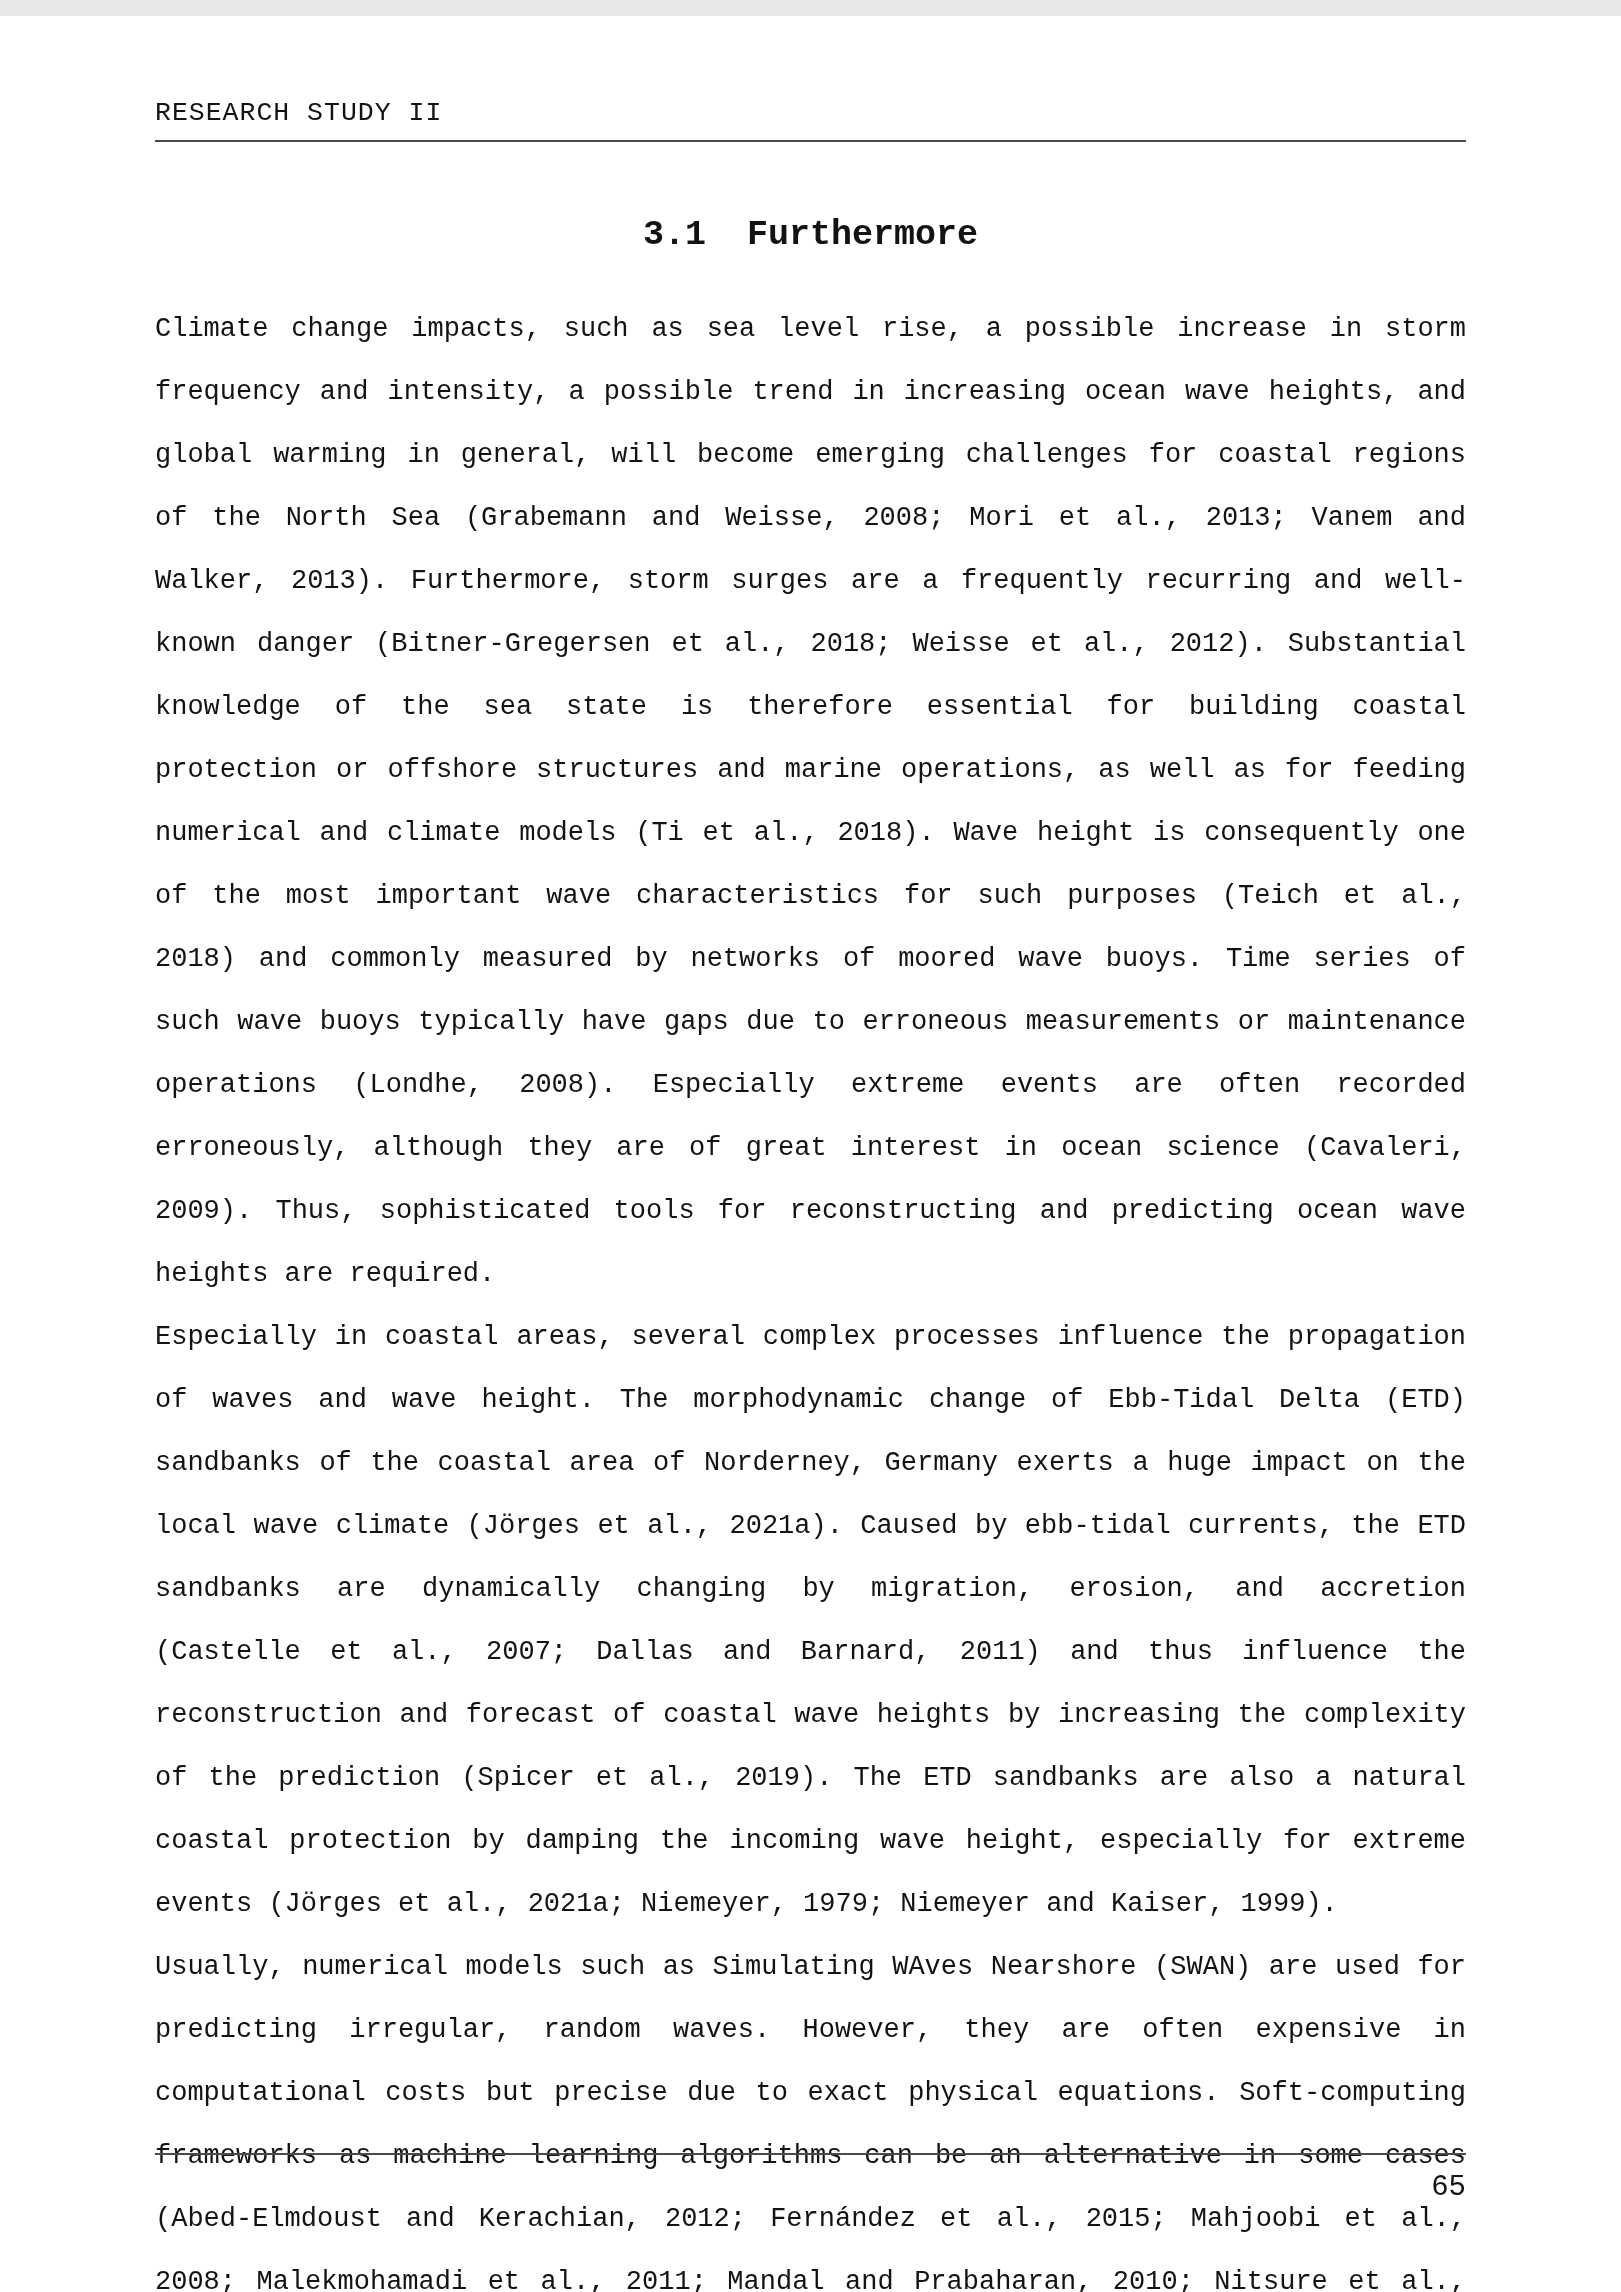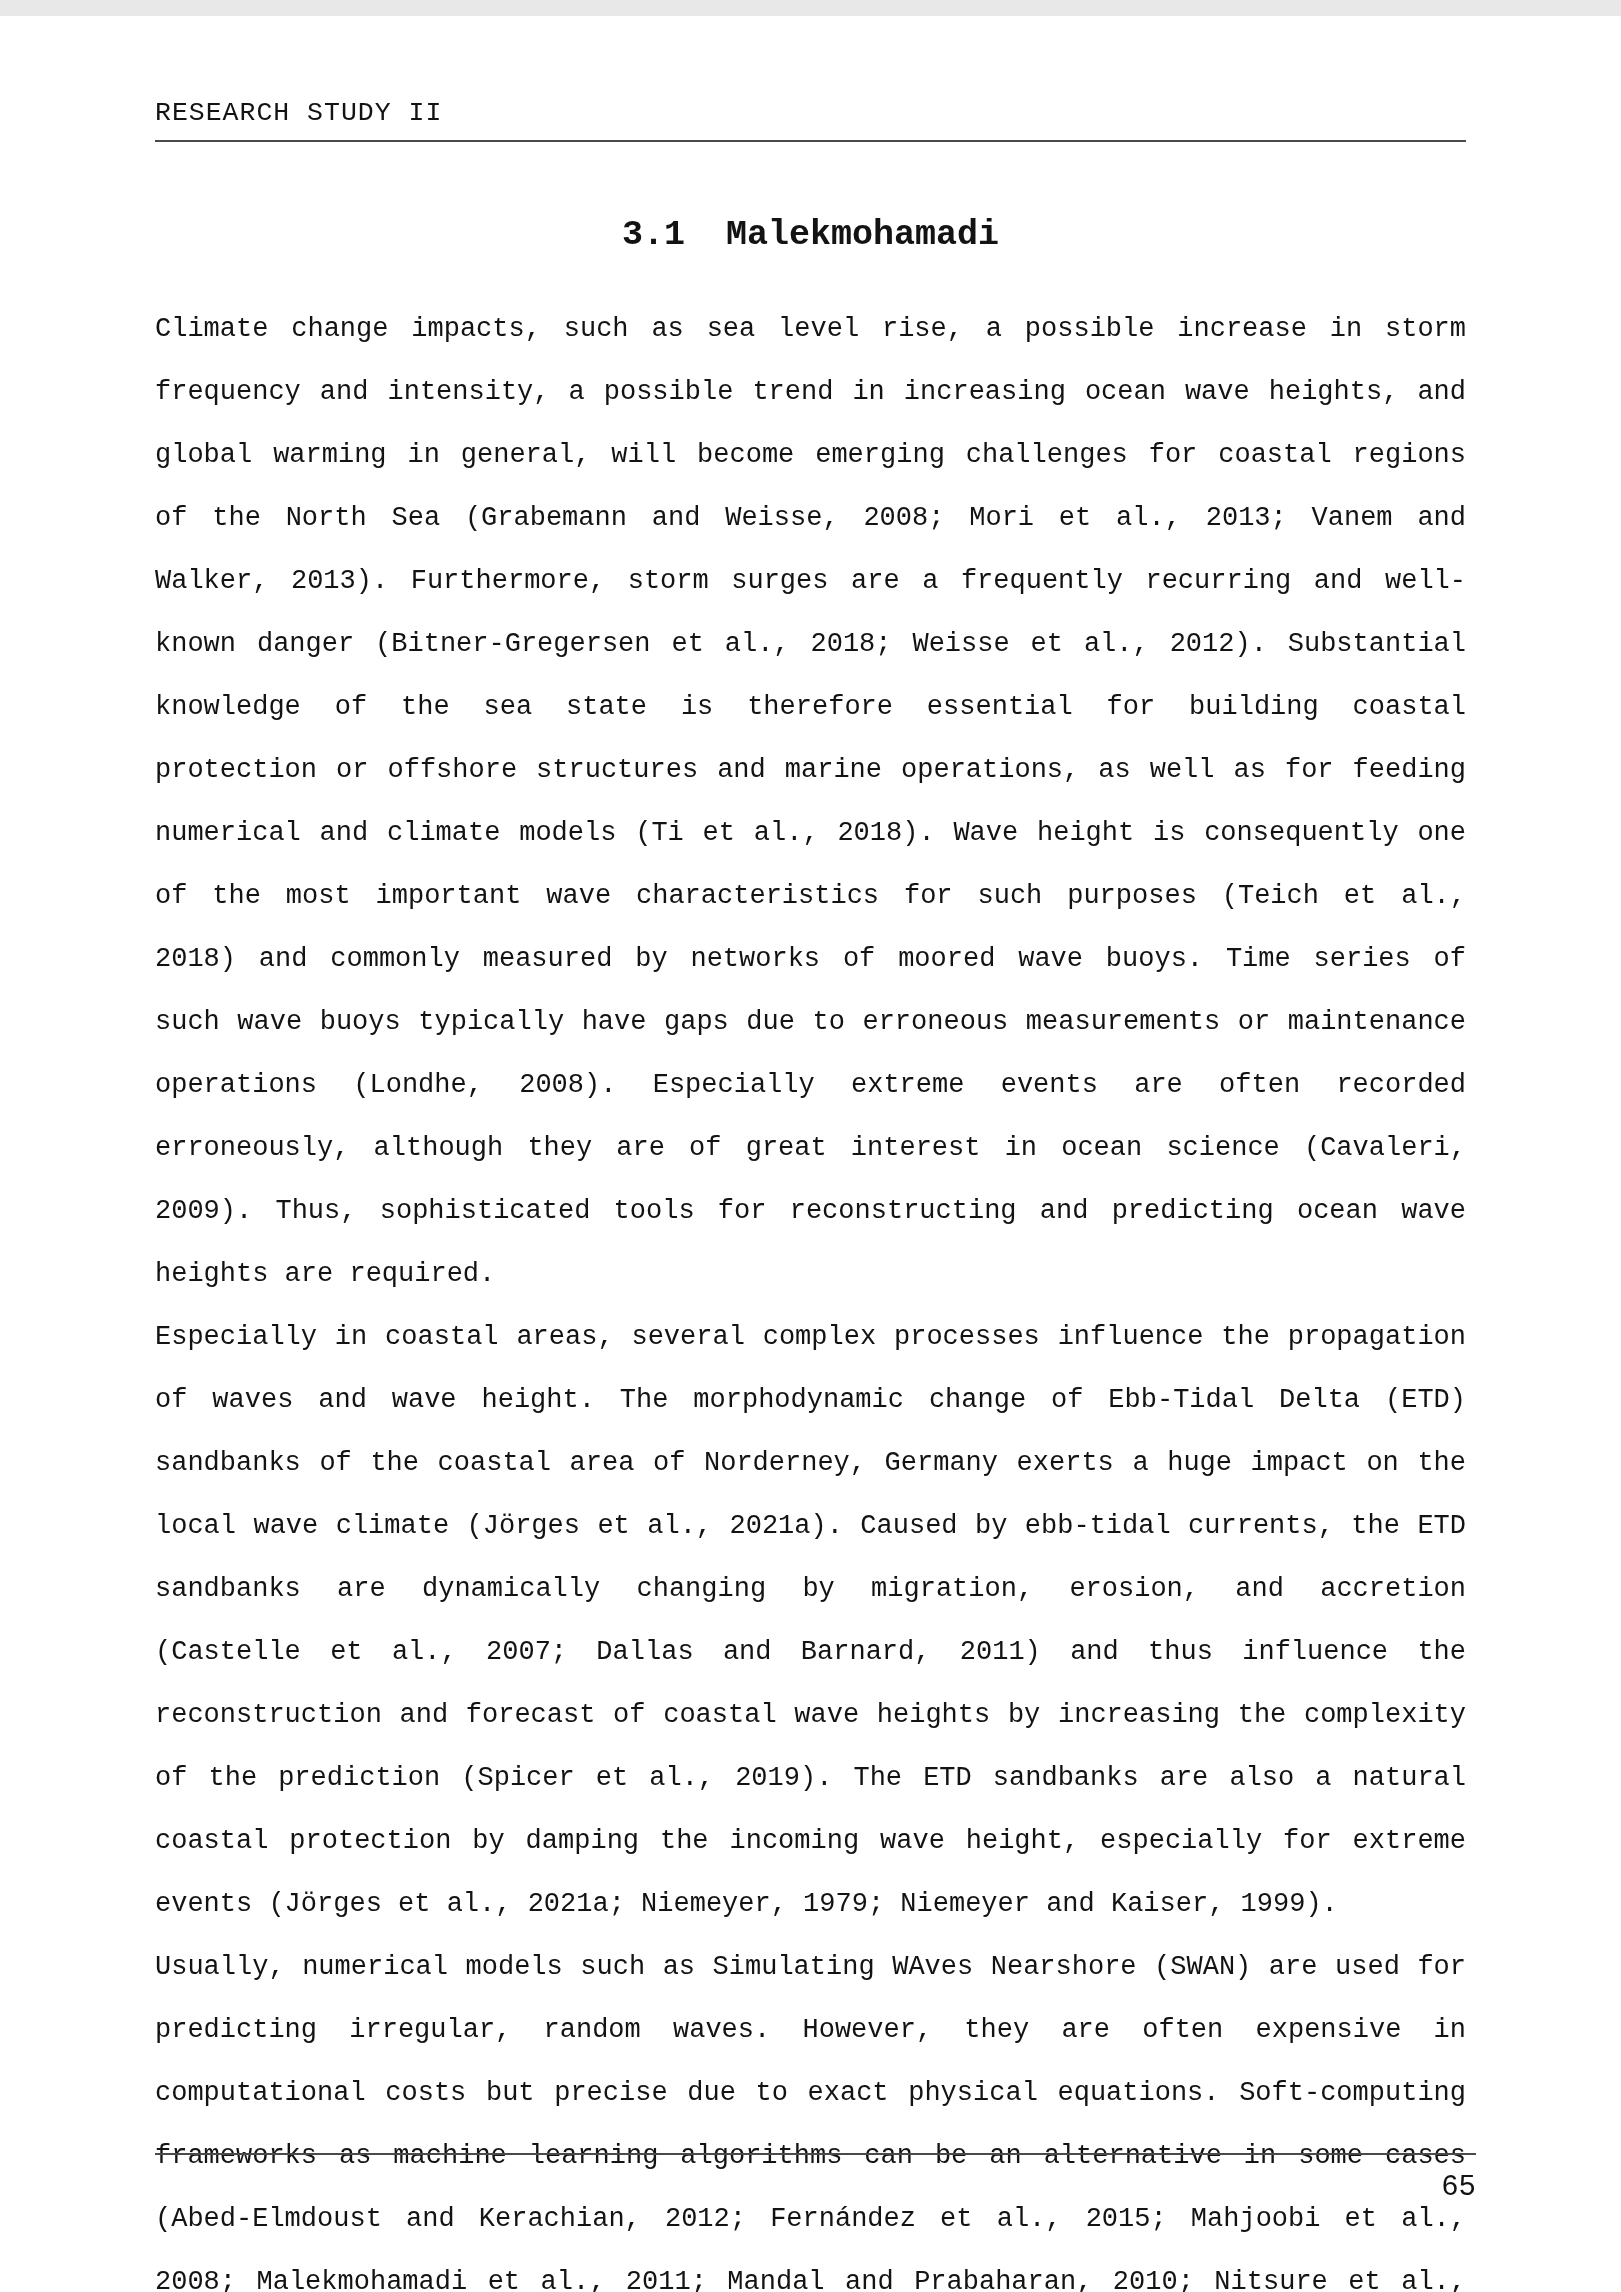--- a/index.html
+++ b/index.html
@@ -57,21 +57,21 @@
     }
     .body-text p {
       margin: 0;
       padding: 0;
       hyphens: auto;
       -webkit-hyphens: auto;
     }
     .footer {
       position: absolute;
       left: 155px;
-      right: 145px;
+      right: 155px;
       top: 2137px;
     }
     .footer-rule {
       border: none;
       border-top: 2px solid #4a4a4a;
       margin: 0;
       height: 0;
     }
     .page-number {
       text-align: right;
@@ -85,21 +85,21 @@
 
 <div class="page">
   <div class="content">
 
     <div class="running-header">RESEARCH STUDY II</div>
 
     <hr class="header-rule">
 
     <div class="section-heading">
       <span class="section-number">3.1</span>
-      <span class="section-title">Malekmohamadi</span>
+      <span class="section-title">Furthermore</span>
     </div>
 
     <div class="body-text">
       <p>Climate change impacts, such as sea level rise, a possible increase in storm frequency and intensity, a possible trend in increasing ocean wave heights, and global warming in general, will become emerging challenges for coastal regions of the North Sea (Grabemann and Weisse, 2008; Mori et al., 2013; Vanem and Walker, 2013). Furthermore, storm surges are a frequently recurring and well-known danger (Bitner-Gregersen et al., 2018; Weisse et al., 2012). Substantial knowledge of the sea state is therefore essential for building coastal protection or offshore structures and marine operations, as well as for feeding numerical and climate models (Ti et al., 2018). Wave height is consequently one of the most important wave characteristics for such purposes (Teich et al., 2018) and commonly measured by networks of moored wave buoys. Time series of such wave buoys typically have gaps due to erroneous measurements or maintenance operations (Londhe, 2008). Especially extreme events are often recorded erroneously, although they are of great interest in ocean science (Cavaleri, 2009). Thus, sophisticated tools for reconstructing and predicting ocean wave heights are required.</p>
       <p>Especially in coastal areas, several complex processes influence the propagation of waves and wave height. The morphodynamic change of Ebb-Tidal Delta (ETD) sandbanks of the coastal area of Norderney, Germany exerts a huge impact on the local wave climate (Jörges et al., 2021a). Caused by ebb-tidal currents, the ETD sandbanks are dynamically changing by migration, erosion, and accretion (Castelle et al., 2007; Dallas and Barnard, 2011) and thus influence the reconstruction and forecast of coastal wave heights by increasing the complexity of the prediction (Spicer et al., 2019). The ETD sandbanks are also a natural coastal protection by damping the incoming wave height, especially for extreme events (Jörges et al., 2021a; Niemeyer, 1979; Niemeyer and Kaiser, 1999).</p>
       <p>Usually, numerical models such as Simulating WAves Nearshore (SWAN) are used for predicting irregular, random waves. However, they are often expensive in computational costs but precise due to exact physical equations. Soft-computing frameworks as machine learning algorithms can be an alternative in some cases (Abed-Elmdoust and Kerachian, 2012; Fernández et al., 2015; Mahjoobi et al., 2008; Malekmohamadi et al., 2011; Mandal and Prabaharan, 2010; Nitsure et al., 2012). Combinations of numerical modeling and soft-computing techniques also exist (Malekmohamadi et al., 2008; Puscasu, 2014; Reikard et al., 2011). Artificial neural networks (ANN) in particular are widely used nowadays for wave height reconstruction and prediction, namely the feed-forward neural networks (FFNN) as a common example (Deo and Naidu, 1999; Deo et al., 2001; Law et al., 2020; Londhe and Panchang, 2007; Peres</p>
     </div>
 
   </div>
 

